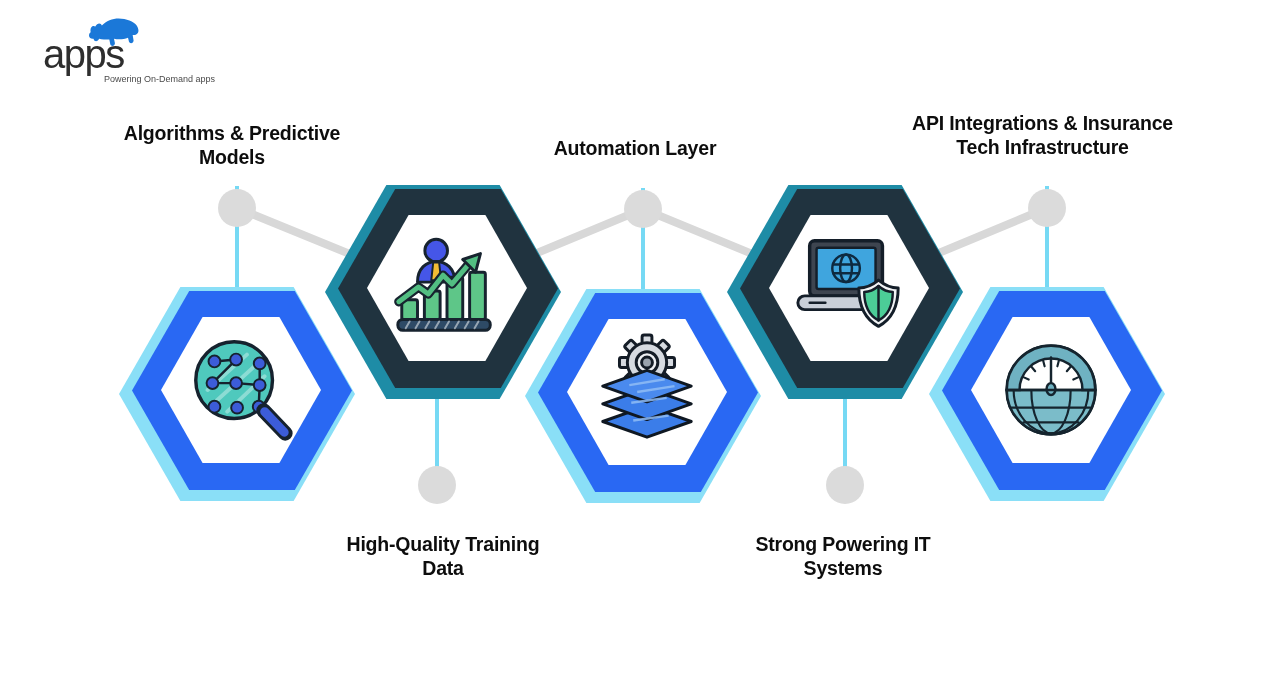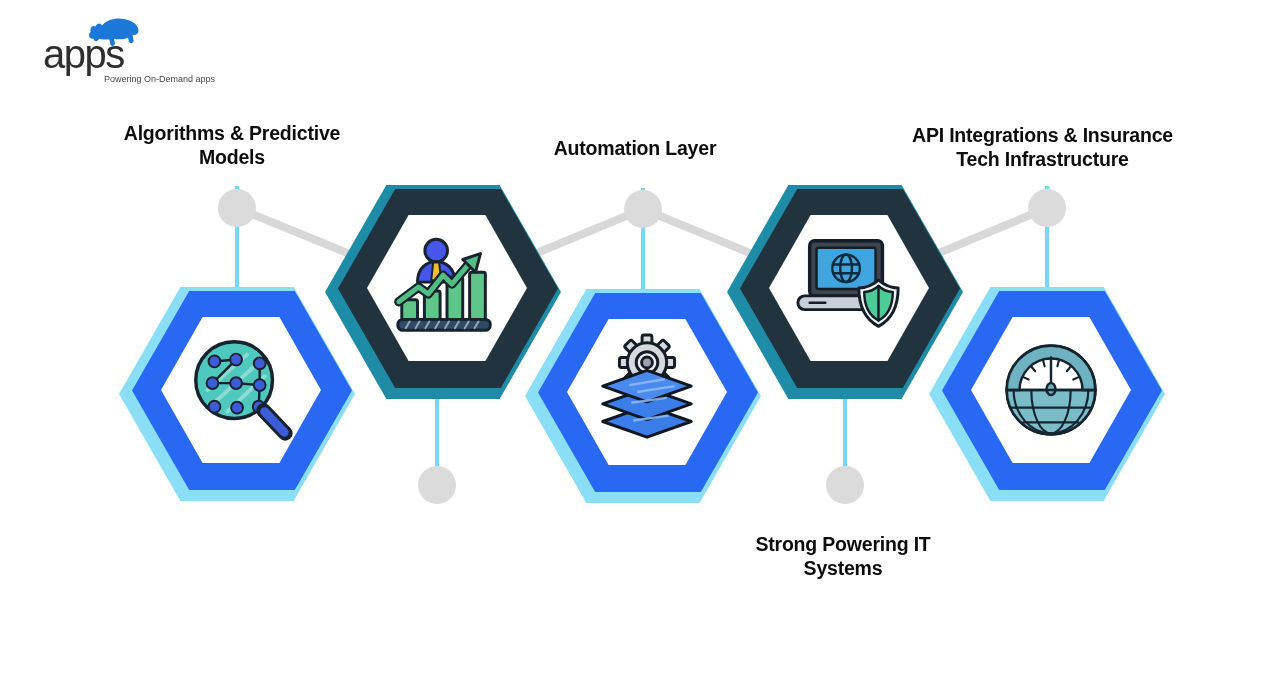--- a/index.html
+++ b/index.html
@@ -66,21 +66,22 @@
   <div class="logo">
     <svg class="rhino" width="56" height="40" viewBox="0 0 60 42">
       <path fill="#1B78D8" d="M7 26 C3 26 2 21 5 19 C4 14 7 11 10 13 C12 9 16 9 17 12 C23 5 33 3 41 5 C49 7 55 10 56 16 C57 20 54 23 50 22 L51 28 C51 31 47 32 46 29 L45 25 C40 27 34 27 30 26 L31 31 C31 34 27 35 26 32 L25 27 C21 27 17 27 14 26 C13 29 9 30 8 26 Z"></path>
     </svg>
     <div class="wordmark">apps</div>
     <div class="tagline">Powering On-Demand apps</div>
   </div>
 
   <div class="node-label" style="left:112px;top:121px;width:240px">Algorithms &amp; Predictive Models</div>
   <div class="node-label" style="left:510px;top:136px;width:250px">Automation Layer</div>
-  <div class="node-label" style="left:905px;top:123px;width:275px">API Integrations &amp; Insurance Tech Infrastructure</div>
+  <div class="node-label" style="left:905px;top:111px;width:275px">API Integrations &amp; Insurance Tech Infrastructure</div>
+  <div class="node-label" style="left:333px;top:532px;width:220px">High-Quality Training Data</div>
   <div class="node-label" style="left:733px;top:532px;width:220px">Strong Powering IT Systems</div>
 
   <div class="hex blue" style="left:119px;top:287px">
     <div class="hex-layer hex-outer"></div>
     <div class="hex-layer hex-mid"></div>
     <div class="hex-layer hex-core"></div>
     <svg class="hex-icon" width="118" height="118" viewBox="0 0 120 120">
       <g stroke-linecap="round">
         <circle cx="53" cy="50" r="39" fill="#4FC9BD" stroke="#16222E" stroke-width="3.5"></circle>
         <path d="M26 60 L66 24 M34 72 L78 32 M46 82 L84 46" stroke="#FFFFFF" stroke-width="4" opacity="0.35" fill="none"></path>

